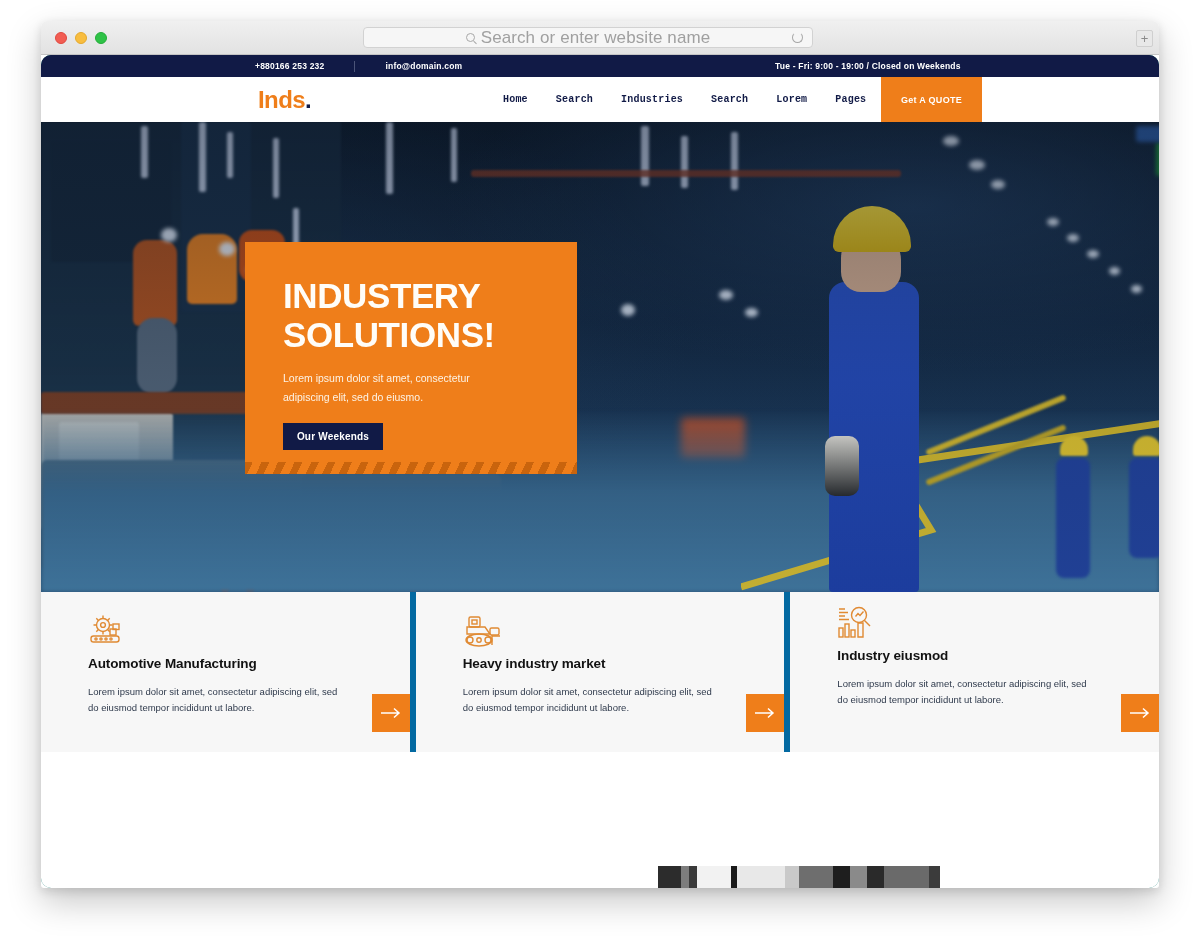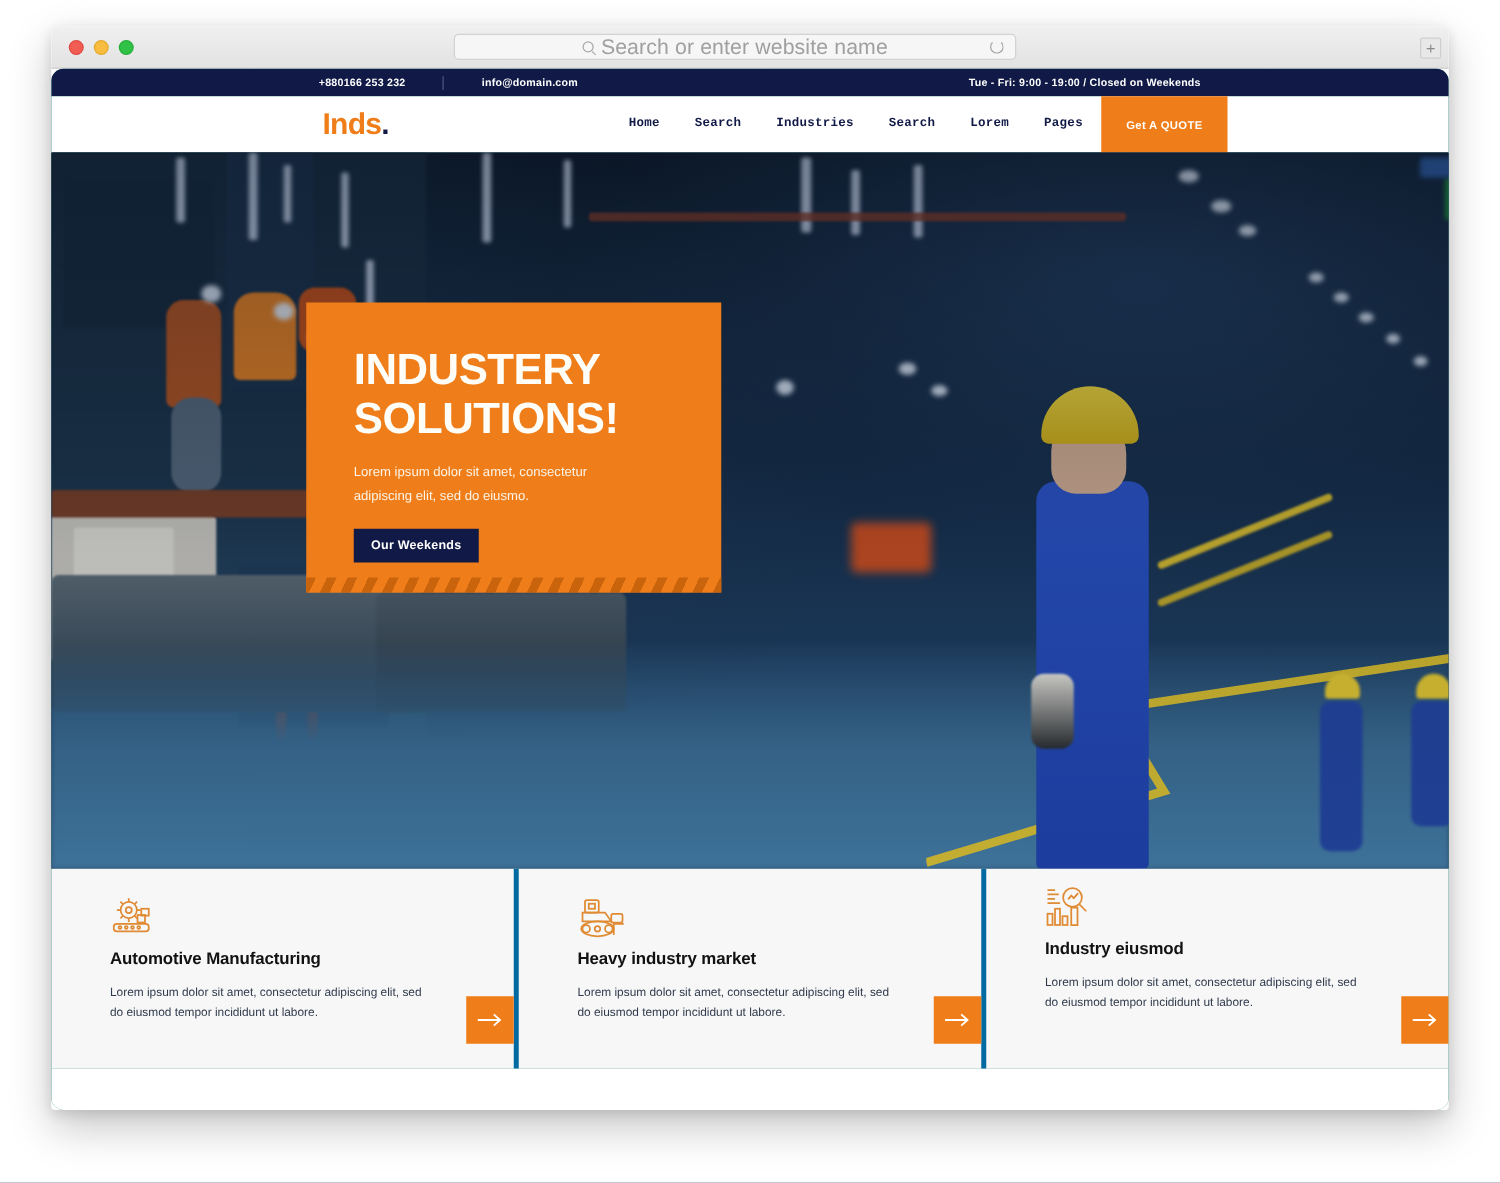--- a/index.html
+++ b/index.html
@@ -101,21 +101,21 @@
     position: absolute; right: 177px; top: 0;
     width: 101px; height: 45px;
     background: #ef7e1a;
     display: flex; align-items: center; justify-content: center;
     color: #ffffff; font-size: 9px; font-weight: bold; letter-spacing: .3px;
   }
 
   
   .hero {
     position: relative;
-    height: 573px;
+    height: 470px;
     overflow: hidden;
     background: #12233a;
   }
   .hero-photo { position: absolute; inset: 0; }
   
   .hero-photo .base {
     position: absolute; inset: 0;
     background:
       radial-gradient(ellipse 60% 50% at 78% 18%, rgba(34,62,96,.85), transparent 70%),
       radial-gradient(ellipse 50% 70% at 22% 45%, rgba(30,54,82,.8), transparent 72%),
@@ -196,21 +196,21 @@
   .cards {
     position: relative;
     height: 160px;
     background: #f7f7f7;
     display: flex;
   }
   .card {
     position: relative;
     flex: 1;
     padding: 22px 34px 0 47px;
-    border-right: 4px solid #0369a1;
+    border-right: 6px solid #0369a1;
   }
   .card:last-child { border-right: none; }
   .card.raised { padding-top: 14px; }
   .card .icon { height: 36px; margin-bottom: 6px; color: #e08a33; }
   .card h3 { font-size: 13.5px; font-weight: bold; color: #121212; letter-spacing: -0.1px; }
   .card p { margin-top: 13px; font-size: 9.5px; line-height: 16px; color: #2f3a4c; max-width: 258px; }
   .arrow-btn {
     position: absolute; right: 0; bottom: 20px;
     width: 38px; height: 38px; background: #ef7e1a;
     display: flex; align-items: center; justify-content: center;

